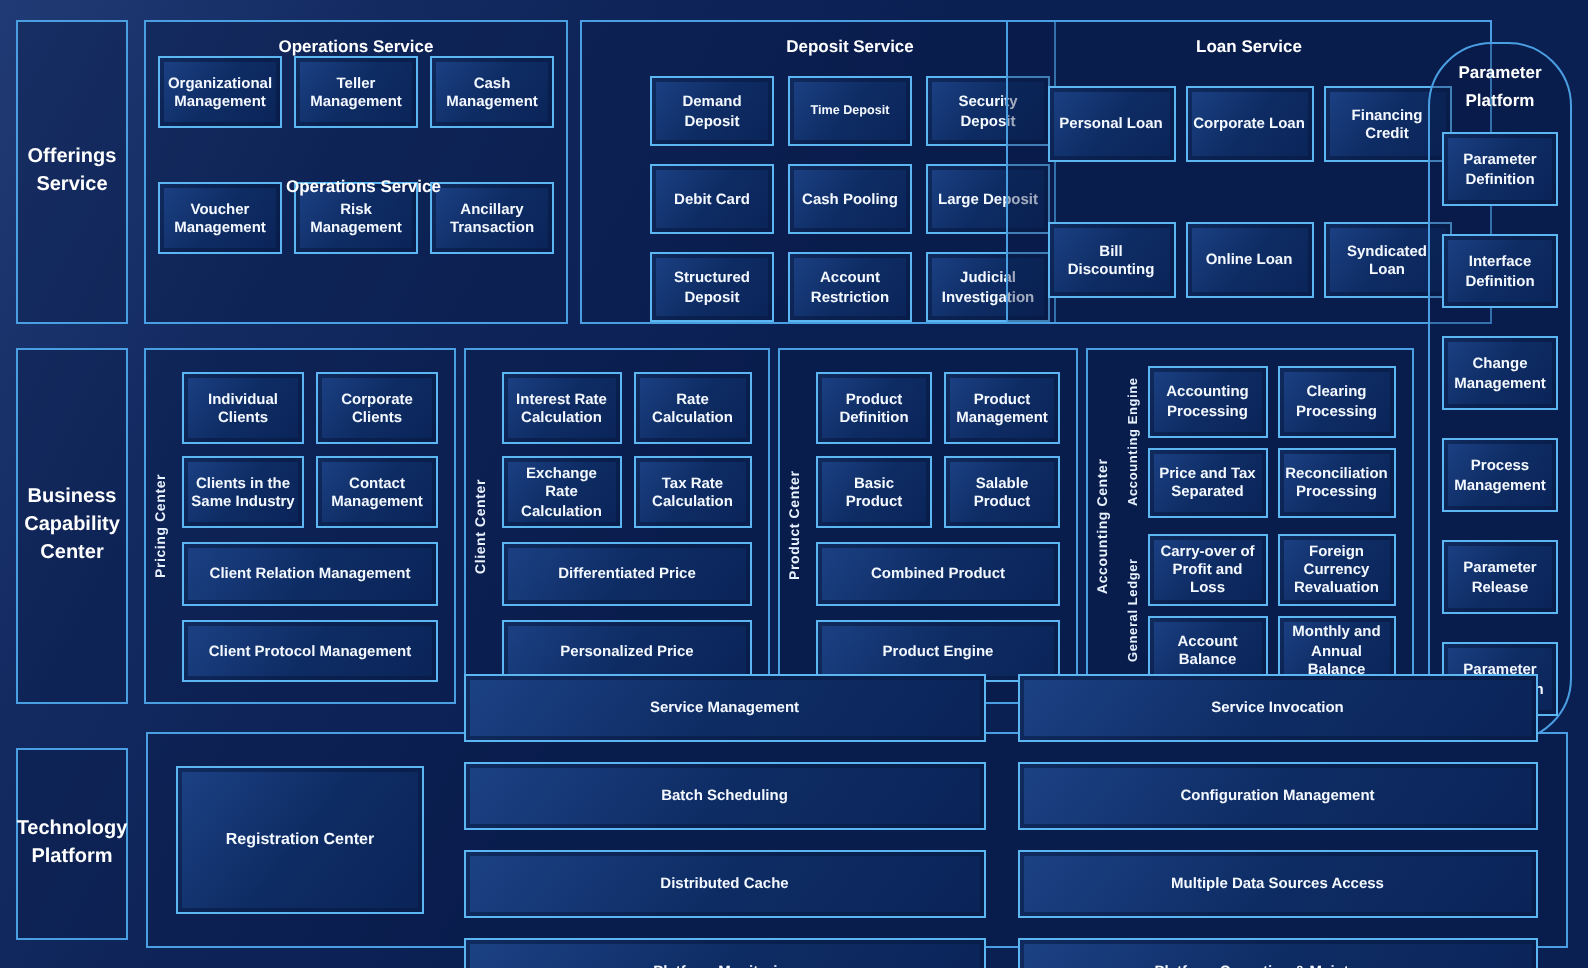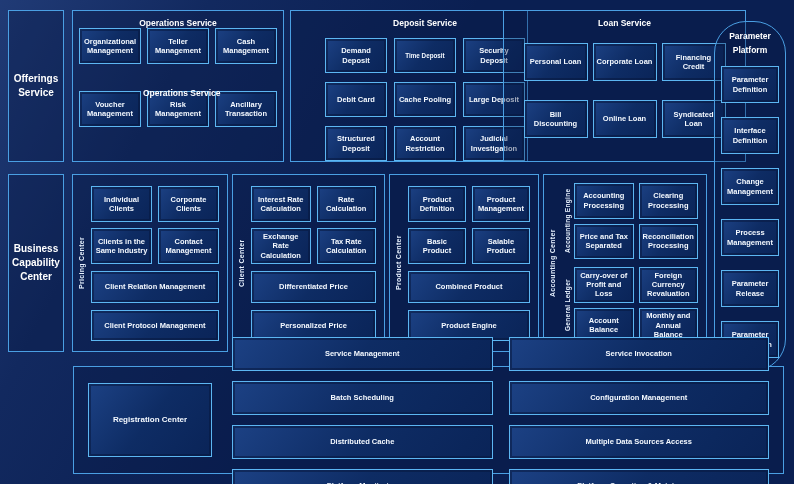--- a/index.html
+++ b/index.html
@@ -32,21 +32,21 @@
   #parameter  { left:714px; top:21px; width:72px;  height:350px;border-radius:32px; }
 
   .op-row { display:flex; justify-content:center; gap:6px; }
   .op-row .node { width:62px; height:36px; }
   .op-row2 { margin-top:27px; }
   .inline-label { position:absolute; left:70px; top:77px; color:#ffffff; font-weight:bold; font-size:8.5px; }
 
   .dep-grid { display:grid; grid-template-columns:repeat(3,62px); gap:9px 7px; justify-content:center; margin-top:10px; }
   .dep-grid .node { height:35px; }
 
-  .loan-grid { display:grid; grid-template-columns:repeat(3,64px); gap:19px 5px; justify-content:center; margin-top:15px; }
+  .loan-grid { display:grid; grid-template-columns:repeat(3,64px); gap:30px 5px; justify-content:center; margin-top:15px; }
   .loan-grid .node { height:38px; }
 
   #parameter { display:flex; flex-direction:column; align-items:center; }
   #parameter .panel-title { padding:8px 4px 2px; line-height:1.6; }
   .param-stack { display:flex; flex-direction:column; gap:14px; margin-top:7px; }
   .param-stack .node { width:58px; height:37px; }
 
   
   #pricing    { left:72px;  top:174px; width:156px; height:178px; }
   #client     { left:232px; top:174px; width:153px; height:178px; }
@@ -74,20 +74,21 @@
   .tech-grid { flex:1; display:grid; grid-template-columns:repeat(2,1fr); gap:10px 16px; }
   .tech-grid .node { height:34px; font-size:7.5px; }
 </style>
 </head>
 <body>
 
 <div class="stage">
 
   <div class="panel rail" id="offerings">Offerings Service</div>
   <div class="panel rail" id="business">Business Capability Center</div>
+  <div class="panel rail" id="techrail">Technology Platform</div>
 
   <div class="panel" id="operations">
     <div class="panel-title">Operations Service</div>
     <div class="op-row">
       <div class="node">Organizational Management</div>
       <div class="node">Teller Management</div>
       <div class="node">Cash Management</div>
     </div>
     <div class="inline-label">Operations Service</div>
     <div class="op-row op-row2">
@@ -97,21 +98,21 @@
     </div>
   </div>
 
   <div class="panel" id="deposit">
     <div class="panel-title">Deposit Service</div>
     <div class="dep-grid">
       <div class="node">Demand Deposit</div>
       <div class="node sm-text">Time Deposit</div>
       <div class="node">Security Deposit</div>
       <div class="node">Debit Card</div>
-      <div class="node">Cache Pooling</div>
+      <div class="node">Cash Pooling</div>
       <div class="node">Large Deposit</div>
       <div class="node">Structured Deposit</div>
       <div class="node">Account Restriction</div>
       <div class="node">Judicial Investigation</div>
     </div>
   </div>
 
   <div class="panel" id="loan">
     <div class="panel-title">Loan Service</div>
     <div class="loan-grid">

